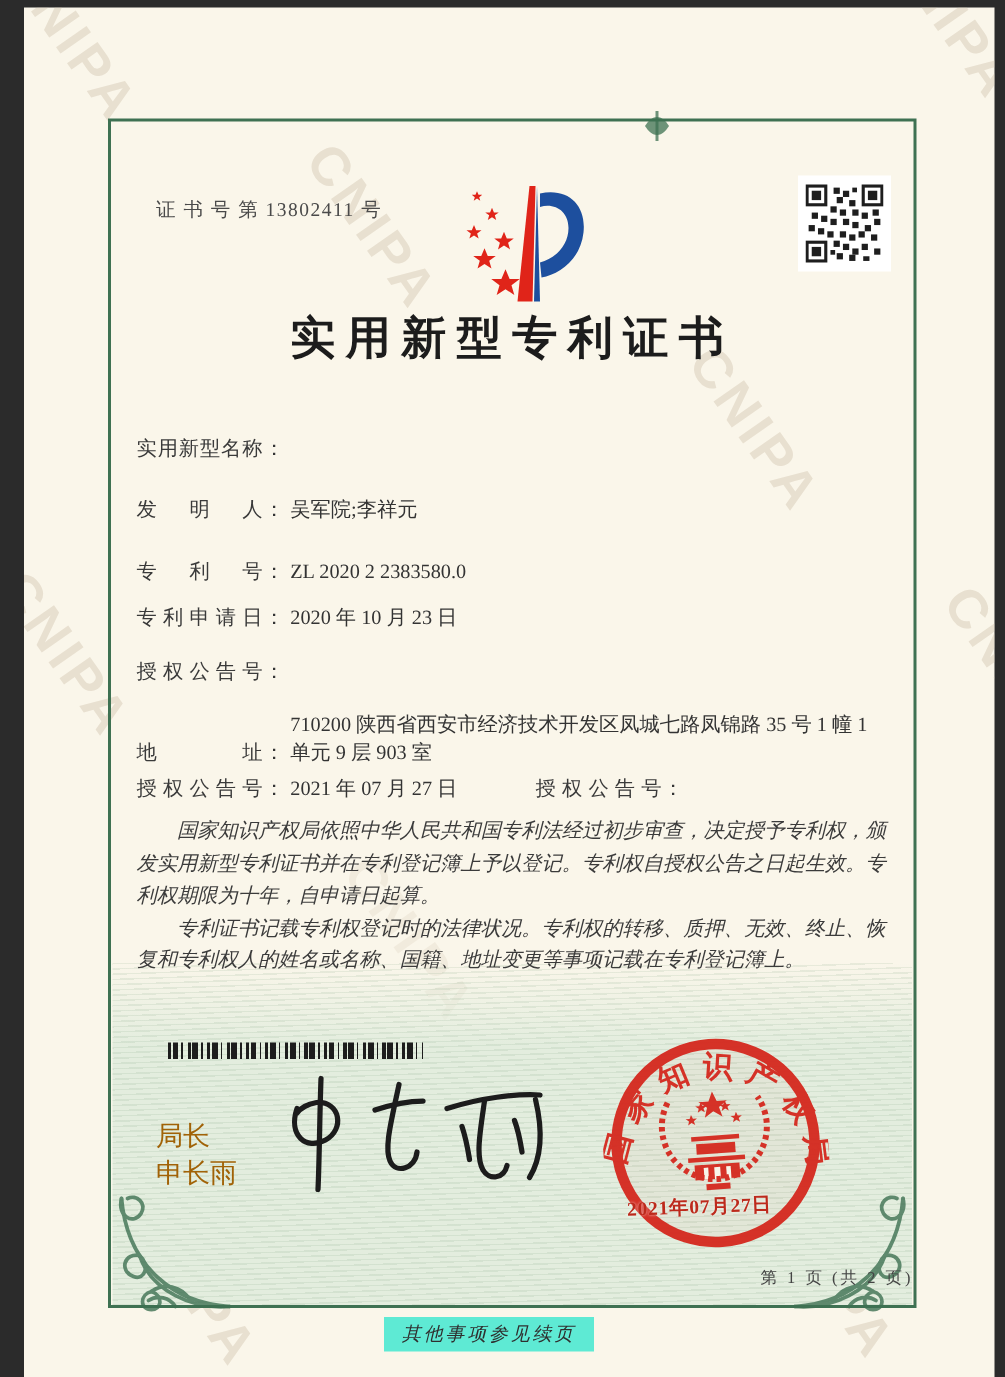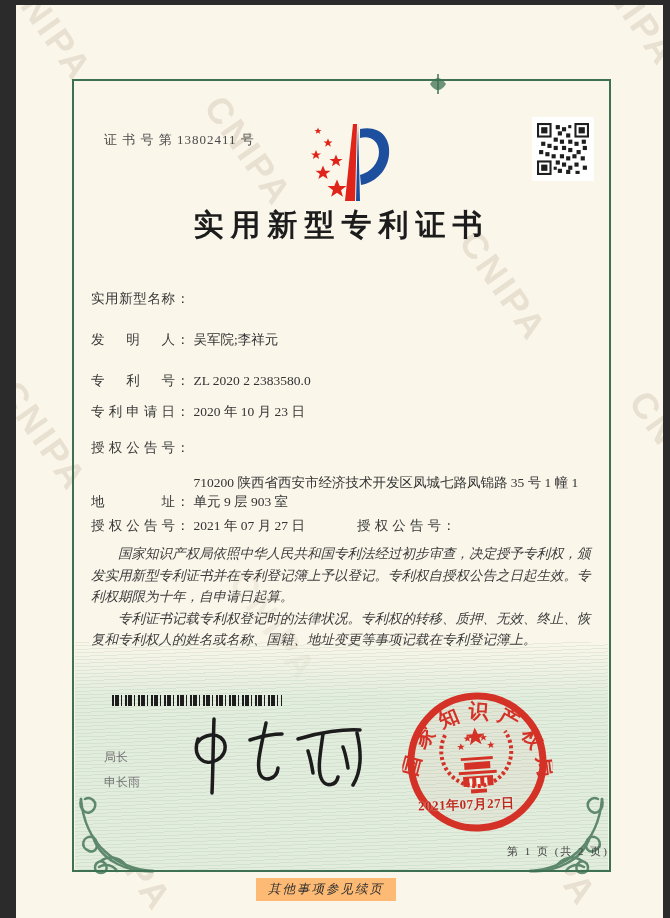--- a/index.html
+++ b/index.html
@@ -27,32 +27,32 @@
   .frow{position:absolute;left:17px;font-size:13.5px;display:flex;align-items:flex-end;line-height:19px;color:#333;}
   .f-label{display:inline-block;width:84px;text-align:justify;text-align-last:justify;flex:none;color:#3a3a3a;}
   .f-colon{flex:none;padding:0 4px 0 1px;}
   .f-value{max-width:398px;}
   .grant2{position:absolute;left:266px;top:0;display:flex;font-size:13.5px;line-height:19px;}
   .legal{position:absolute;left:17px;top:462px;width:506px;font-size:13.5px;line-height:21.5px;
       font-style:italic;color:#3b3b3b;}
   .legal p{text-indent:2em;}
   .barcode{position:absolute;left:38px;top:614px;width:170px;height:11px;
       background:repeating-linear-gradient(90deg,#1d1d1d 0 2px,transparent 2px 3px,#1d1d1d 3px 7px,transparent 7px 9px,#1d1d1d 9px 10px,transparent 10px 13px);}
-  .director{position:absolute;left:30px;top:664px;font-size:12px;line-height:25px;color:#737373;}
+  .director{position:absolute;left:30px;top:664px;font-size:18px;line-height:25px;color:#a16207;}
   .signature{position:absolute;left:112px;top:628px;}
   .seal{position:absolute;left:328px;top:606px;transform:rotate(-4deg);opacity:.95;}
   .seal-date{position:absolute;left:344px;top:714px;width:142px;font-size:13px;font-weight:bold;
       color:#bd2a1c;letter-spacing:.5px;transform:rotate(-2deg);text-shadow:0 0 2px rgba(255,255,255,.7);white-space:nowrap;}
   .page-info{position:absolute;left:0;top:763px;width:100%;text-align:right;font-size:11px;
       letter-spacing:2px;color:#444;}
   .corner{position:absolute;bottom:-6px;}
   .corner.bl{left:-7px;}
   .corner.br{right:-7px;transform:scaleX(-1);}
   .top-orn{position:absolute;left:352px;top:-10px;}
-  .footer-note{position:absolute;left:240px;top:873px;background:#fdba74;padding:3px 12px;
+  .footer-note{position:absolute;left:240px;top:873px;background:#5eead4;padding:3px 12px;
       font-size:12.5px;font-style:italic;letter-spacing:2px;color:#2f2f2f;z-index:3;}
   svg{display:block;}
 </style>
 </head>
 <body>
 
 <div class="page">
 
   <div class="wm" style="left:-30px;top:0px">CNIPA</div>
   <div class="wm" style="left:555px;top:-15px">CNIPA</div>

